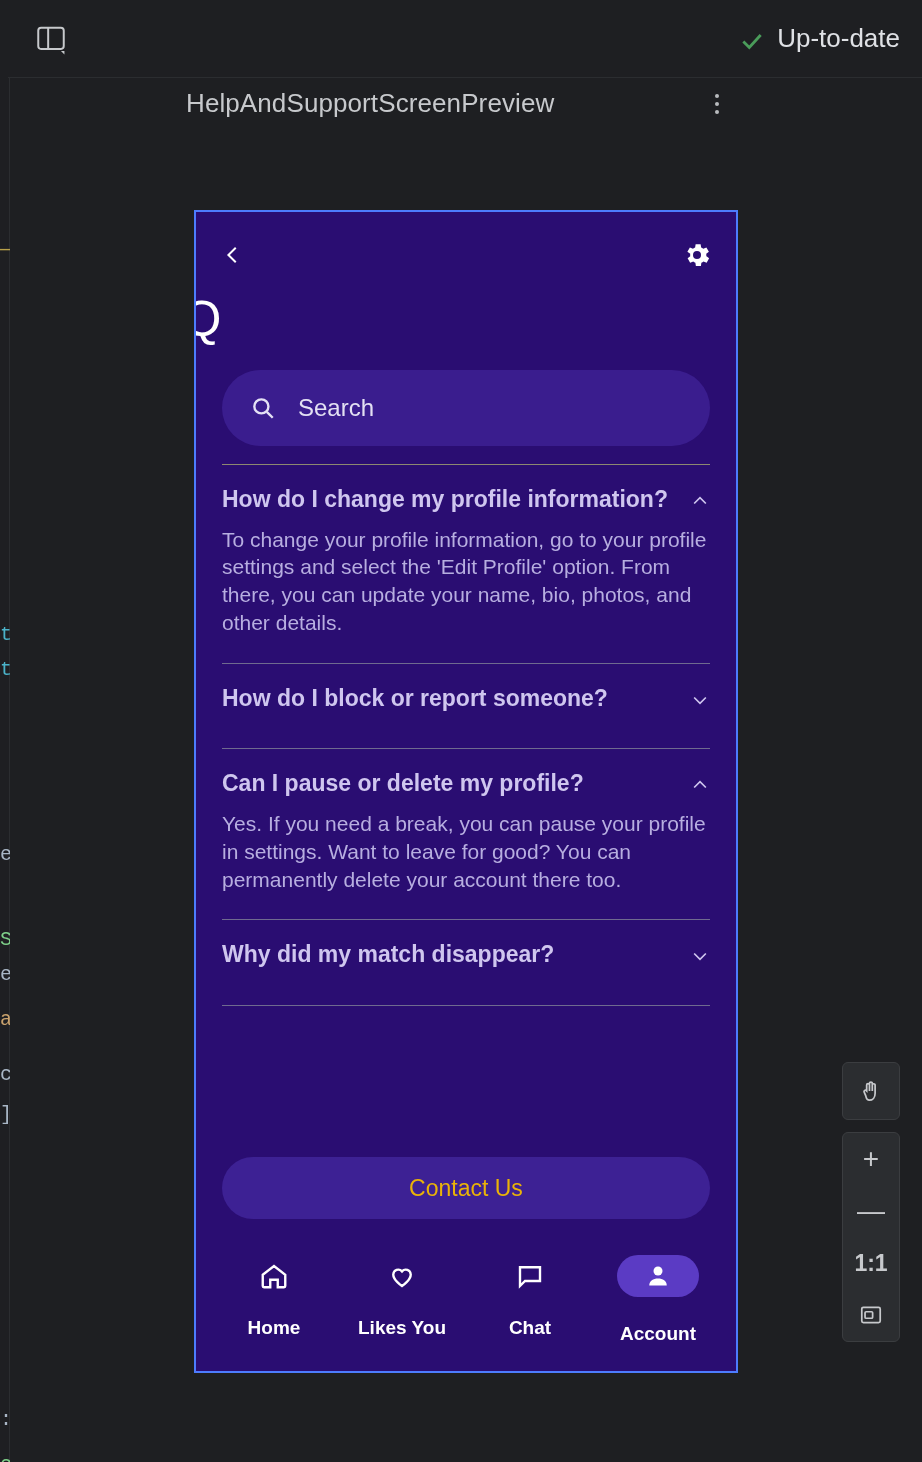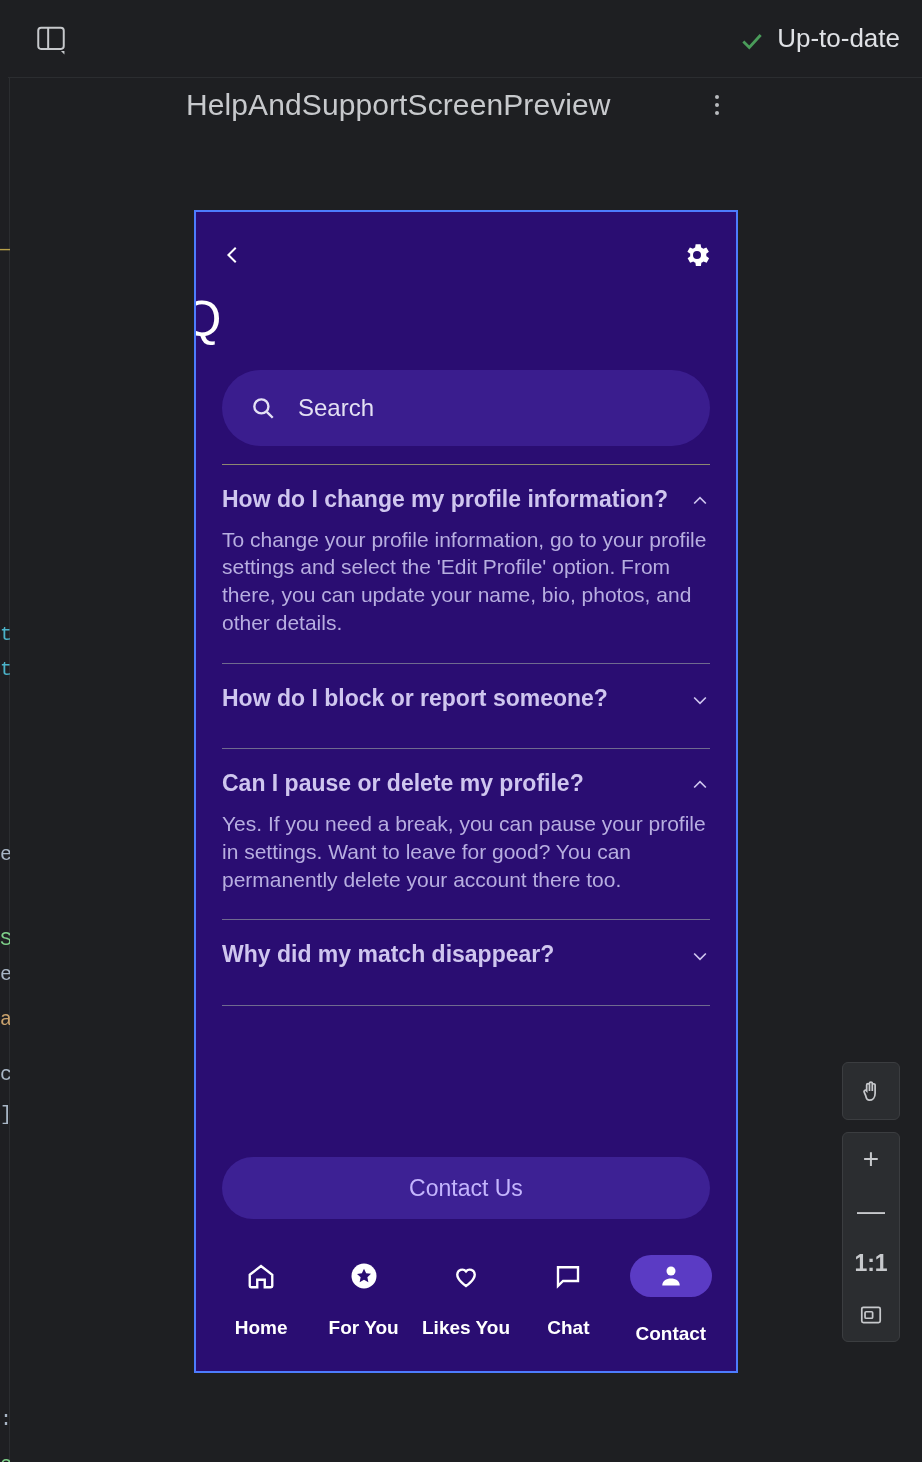--- a/index.html
+++ b/index.html
@@ -33,21 +33,21 @@
   .canvas {
     position: absolute; left: 10px; top: 78px; right: 0; bottom: 0;
     background: #1e1f22;
   }
 
   
   .preview-header {
     position: absolute; left: 186px; top: 88px; width: 544px;
     display: flex; align-items: center; justify-content: space-between;
   }
-  .preview-title { color: #c7c9cc; font-size: 30px; letter-spacing: .1px; }
+  .preview-title { color: #c7c9cc; font-size: 26px; letter-spacing: .1px; }
   .kebab { width: 26px; height: 26px; display: flex; flex-direction: column;
            align-items: center; justify-content: center; gap: 4px; }
   .kebab i { width: 4px; height: 4px; border-radius: 50%; background: #b9bbbe; display: block; }
 
   
   .phone {
     position: absolute; left: 194px; top: 210px;
     width: 544px; height: 1163px;
     background: #2a0d72;
     border: 2px solid #4d7cfe;
@@ -90,21 +90,21 @@
   .chev { width: 20px; height: 20px; color: #cfc6ef; flex: none; margin-top: 6px; }
   .faq-a {
     color: #b7aee0; font-size: 21px; line-height: 1.32; padding: 12px 0 26px 0;
   }
   .faq-item.collapsed .faq-q-row { padding-bottom: 36px; }
 
   .contact-btn {
     position: absolute; left: 26px; right: 26px; bottom: 152px; height: 62px;
     background: #3d2194; border-radius: 31px;
     display: flex; align-items: center; justify-content: center;
-    color: #c4b5fd; font-size: 23px;
+    color: #eab308; font-size: 23px;
   }
 
   .bottom-nav {
     position: absolute; left: 0; right: 0; bottom: 0; height: 128px;
     display: flex; align-items: center; justify-content: space-around;
     padding: 0 14px 14px 14px;
   }
   .nav-item { display: flex; flex-direction: column; align-items: center; gap: 26px; width: 108px; }
   .nav-icon { width: 30px; height: 30px; color: #fff; }
   .nav-label { color: #fff; font-size: 19px; font-weight: bold; }
@@ -253,27 +253,20 @@
 
   <div class="bottom-nav">
 
     <div class="nav-item">
       <svg class="nav-icon" viewBox="0 0 24 24" fill="none" stroke="currentColor" stroke-width="1.9">
         <path d="M3 11l9-7 9 7v9a1 1 0 01-1 1h-5v-6H9v6H4a1 1 0 01-1-1z"></path>
       </svg>
       <span class="nav-label">Home</span>
     </div>
 
-    <div class="nav-item">
-      <svg class="nav-icon" viewBox="0 0 24 24" fill="currentColor">
-        <circle cx="12" cy="12" r="10"></circle>
-        <path d="M12 6.2l1.7 3.6 3.9.5-2.9 2.7.8 3.9-3.5-2-3.5 2 .8-3.9-2.9-2.7 3.9-.5z" fill="#2a0d72"></path>
-      </svg>
-      <span class="nav-label">For You</span>
-    </div>
 
     <div class="nav-item">
       <svg class="nav-icon" viewBox="0 0 24 24" fill="none" stroke="currentColor" stroke-width="1.9">
         <path d="M12 20s-7-4.6-7-9.2A4 4 0 0112 8.3 4 4 0 0119 10.8C19 15.4 12 20 12 20z"></path>
       </svg>
       <span class="nav-label">Likes You</span>
     </div>
 
     <div class="nav-item">
       <svg class="nav-icon" viewBox="0 0 24 24" fill="none" stroke="currentColor" stroke-width="1.9">
@@ -282,21 +275,21 @@
       <span class="nav-label">Chat</span>
     </div>
 
     <div class="nav-item active">
       <span class="pill">
         <svg class="nav-icon" viewBox="0 0 24 24" fill="currentColor">
           <circle cx="12" cy="8" r="3.6"></circle>
           <path d="M5 19.5c0-3.6 3.2-5.5 7-5.5s7 1.9 7 5.5z"></path>
         </svg>
       </span>
-      <span class="nav-label">Contact</span>
+      <span class="nav-label">Account</span>
     </div>
 
   </div>
 </div>
 
 <div class="rail-hand">
   <svg class="icon-svg" viewBox="0 0 24 24" fill="none" stroke="currentColor" stroke-width="1.6">
     <path d="M8 12V6.5a1.3 1.3 0 012.6 0V12V5a1.3 1.3 0 012.6 0v7V6.6a1.3 1.3 0 012.6 0V14c0 4-2.3 6.5-5.4 6.5S8 18.5 7 16l-1.3-3a1.2 1.2 0 012-1.3z"></path>
   </svg>
 </div>

